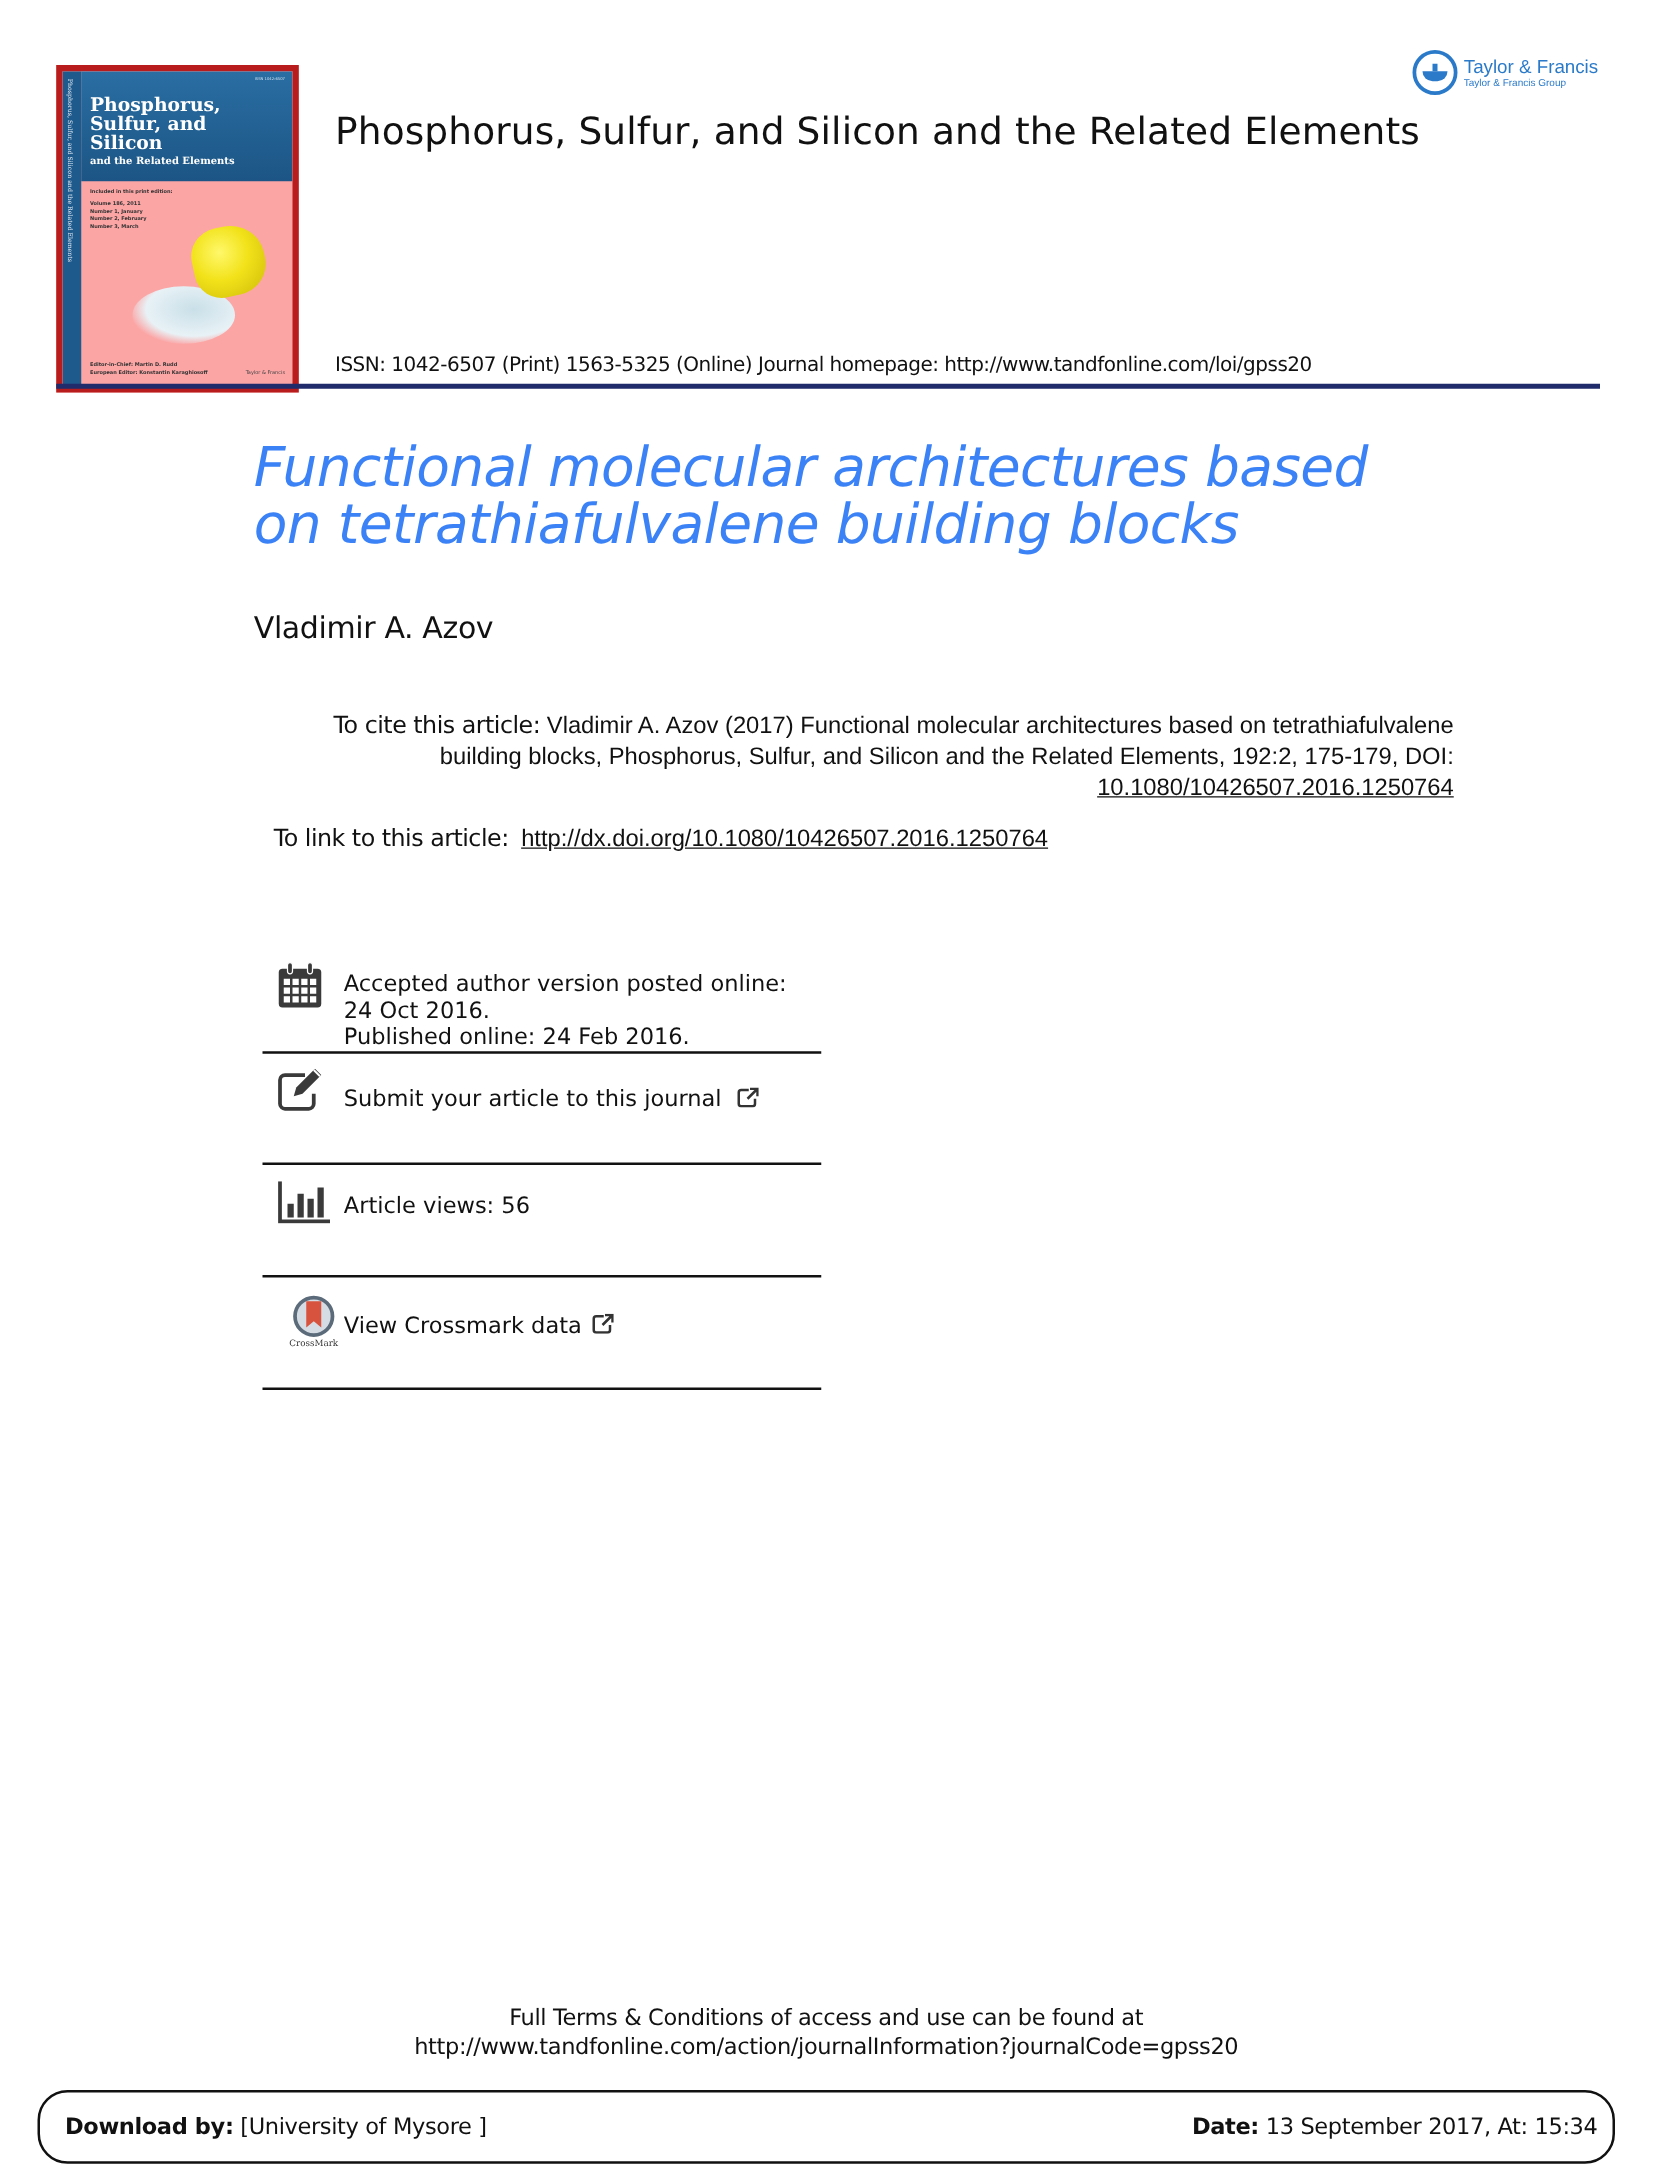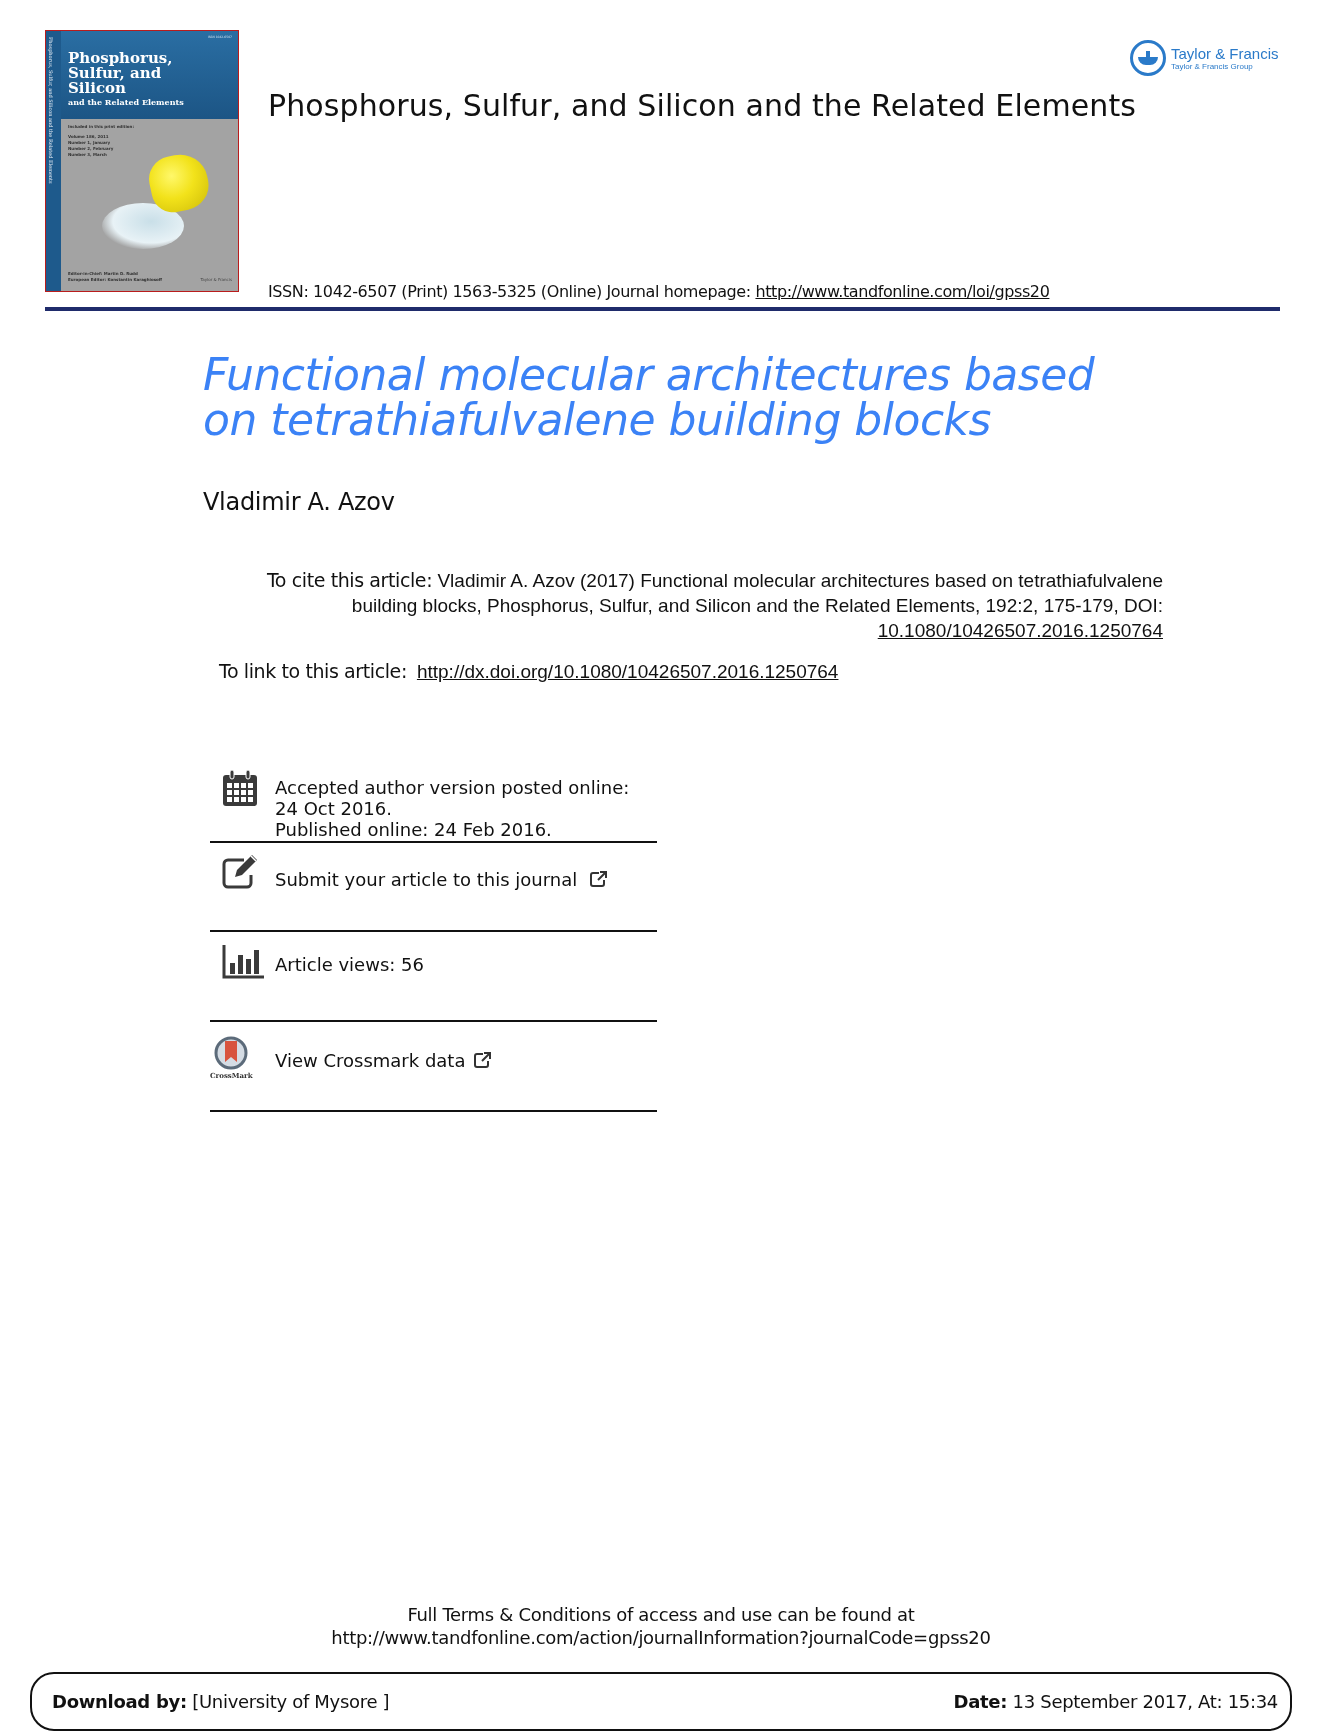--- a/index.html
+++ b/index.html
@@ -1,22 +1,22 @@
 <!DOCTYPE html>
 <html><head>
   <meta charset="utf-8">
   <style>
     * { box-sizing: border-box; margin: 0; padding: 0; }
     html, body { width: 1322px; height: 1736px; background: #ffffff; }
     body { position: relative; font-family: "DejaVu Sans", sans-serif; color: #111; overflow: hidden; }
 
     
     .cover {
-      position: absolute; left: 45px; top: 30px; width: 194px; height: 262px;
-      border: 1px solid #b91c1c; background: #a3a3a3; overflow: hidden;
+      position: absolute; left: 45px; top: 52px; width: 194px; height: 262px;
+      border: 5px solid #b91c1c; background: #fca5a5; overflow: hidden;
     }
     .cover .spine {
       position: absolute; left: 0; top: 0; width: 15px; height: 100%;
       background: #1e5a8c;
     }
     .cover .spine span {
       position: absolute; left: 2px; top: 6px; writing-mode: vertical-rl;
       font-family: "DejaVu Serif", serif; font-size: 5px; color: #e8eef5; white-space: nowrap;
     }
     .cover .band {
@@ -66,21 +66,21 @@
     .tf-logo .names .n2 { font-family: "Liberation Sans", sans-serif; font-size: 8px; color: #2a7ac9; line-height: 9px; }
 
     .journal-title {
       position: absolute; left: 268px; top: 88px; font-size: 30px; color: #111; letter-spacing: 0.1px;
       font-family: "DejaVu Sans", sans-serif;
     }
     .issn-line {
       position: absolute; left: 268px; top: 282px; font-size: 16px; color: #111;
       font-family: "DejaVu Sans", sans-serif; letter-spacing: -0.4px;
     }
-    .issn-line a { color: #111; text-decoration: underline; }
+    .issn-line a { color: #111; }
     .header-rule {
       position: absolute; left: 45px; top: 307px; width: 1235px; height: 4px; background: #1f2b6b;
     }
 
     
     .article-title {
       position: absolute; left: 203px; top: 352px; width: 900px;
       font-size: 44px; line-height: 45px; color: #3b82f6; font-weight: 500;
       letter-spacing: -0.5px;
       font-style: italic;
@@ -243,21 +243,21 @@
         <rect x="16" y="10" width="5" height="19" fill="#3a3a3a"></rect>
         <rect x="24" y="14" width="5" height="15" fill="#3a3a3a"></rect>
         <rect x="32" y="5" width="5" height="24" fill="#3a3a3a"></rect>
       </svg>
     </div>
     <div class="text" style="top:22px;">Article views: 56</div>
   </div>
 
 
   <div class="info-row row-plain" style="height:90px;">
-    <div class="icon" style="top:14px; left:0; width:42px;font-weight:bold;">
+    <div class="icon" style="top:14px; left:20px; width:42px;">
       <svg width="40" height="34" viewBox="0 0 40 34" style="display:block;margin:0 auto;">
         <circle cx="20" cy="17" r="15" fill="#d5dce4" stroke="#5c6b7a" stroke-width="3"></circle>
         <path d="M14 5 H26 V26 L20 21 L14 26 Z" fill="#d8533e"></path>
       </svg>
       <div class="crossmark-lbl">CrossMark</div>
     </div>
     <div class="text" style="top:28px;">
       <span>View Crossmark data</span>
       <span class="ext" style="margin-left:2px;">
         <svg width="18" height="16" viewBox="0 0 18 16">

